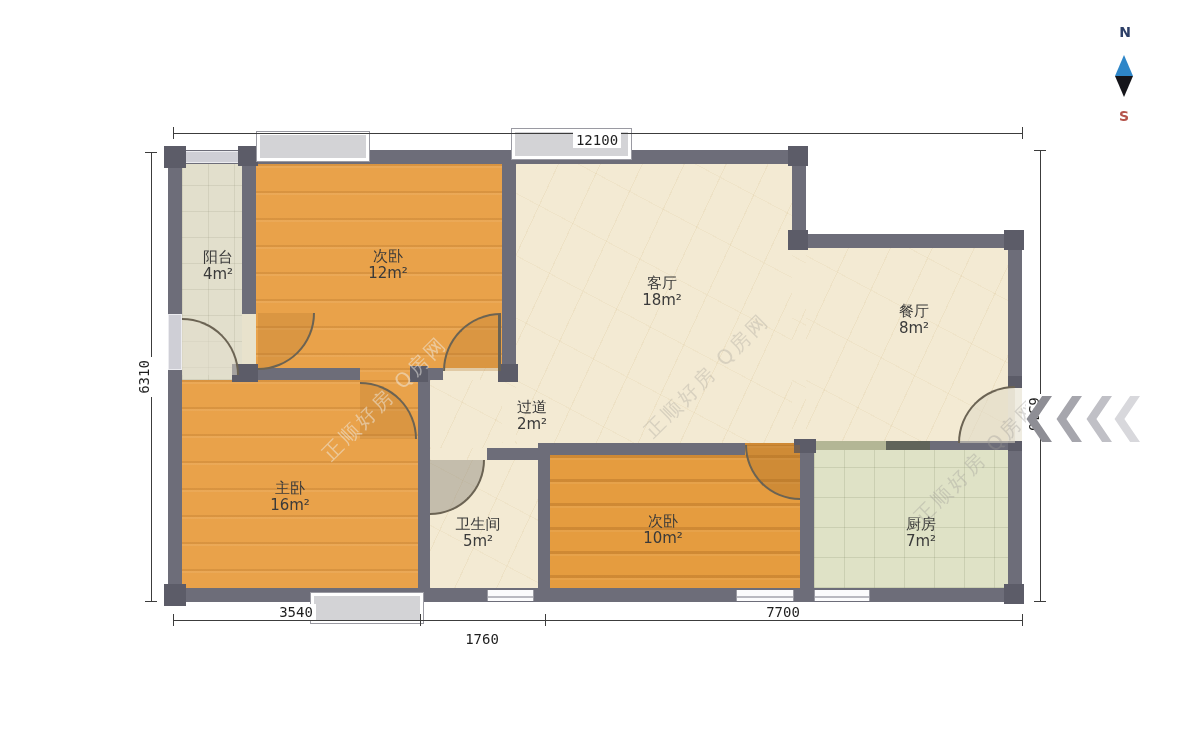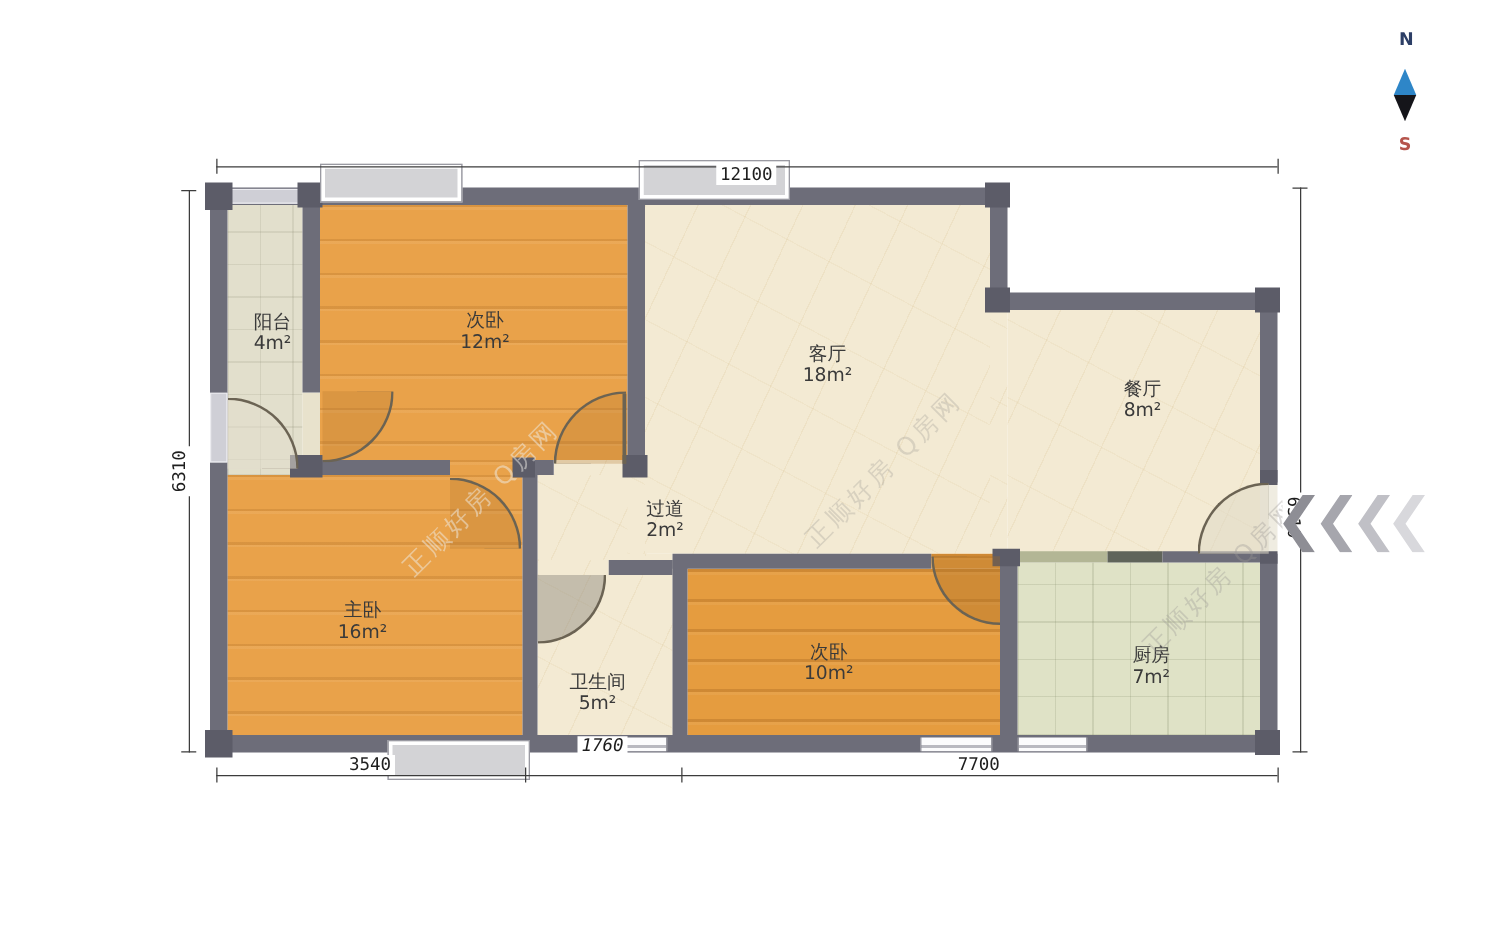--- a/index.html
+++ b/index.html
@@ -156,21 +156,21 @@
       <div>8m²</div>
     </div>
   <div class="room-label" style="left:500px;top:416px;margin-left:32px;">
     <div>过道</div>
       <div>2m²</div>
     </div>
   <div class="room-label" style="left:290px;top:497px;">
     <div>主卧</div>
       <div>16m²</div>
     </div>
-  <div class="room-label" style="left:478px;top:554px;text-align:center;">
+  <div class="room-label" style="left:478px;top:533px;text-align:center;">
     <div>卫生间</div>
       <div>5m²</div>
     </div>
   <div class="room-label" style="left:663px;top:530px;">
     <div>次卧</div>
       <div>10m²</div>
     </div>
   <div class="room-label" style="left:921px;top:533px;">
     <div>厨房</div>
       <div>7m²</div>
@@ -184,21 +184,21 @@
   <div class="dimline" style="left:173px;top:127px;width:1px;height:12px;"></div>
   <div class="dimline" style="left:1022px;top:127px;width:1px;height:12px;"></div>
   <div class="dimlabel" style="left:552px;top:132px;width:90px;"><span>12100</span></div>
 
   <div class="dimline" style="left:173px;top:620px;width:849px;height:1px;"></div>
   <div class="dimline" style="left:173px;top:614px;width:1px;height:12px;"></div>
   <div class="dimline" style="left:420px;top:614px;width:1px;height:12px;"></div>
   <div class="dimline" style="left:545px;top:614px;width:1px;height:12px;"></div>
   <div class="dimline" style="left:1022px;top:614px;width:1px;height:12px;"></div>
   <div class="dimlabel" style="left:256px;top:604px;width:80px;"><span>3540</span></div>
-  <div class="dimlabel" style="left:442px;top:589px;width:80px;font-style:italic;"><span>1760</span></div>
+  <div class="dimlabel" style="left:442px;top:631px;width:80px;"><span>1760</span></div>
   <div class="dimlabel" style="left:743px;top:604px;width:80px;"><span>7700</span></div>
 
   <div class="dimline" style="left:151px;top:152px;width:1px;height:450px;"></div>
   <div class="dimline" style="left:145px;top:152px;width:12px;height:1px;"></div>
   <div class="dimline" style="left:145px;top:601px;width:12px;height:1px;"></div>
   <div class="dimlabel vlabel" style="left:104px;top:369px;width:80px;"><span>6310</span></div>
 
   <div class="dimline" style="left:1040px;top:150px;width:1px;height:452px;"></div>
   <div class="dimline" style="left:1034px;top:150px;width:12px;height:1px;"></div>
   <div class="dimline" style="left:1034px;top:601px;width:12px;height:1px;"></div>

